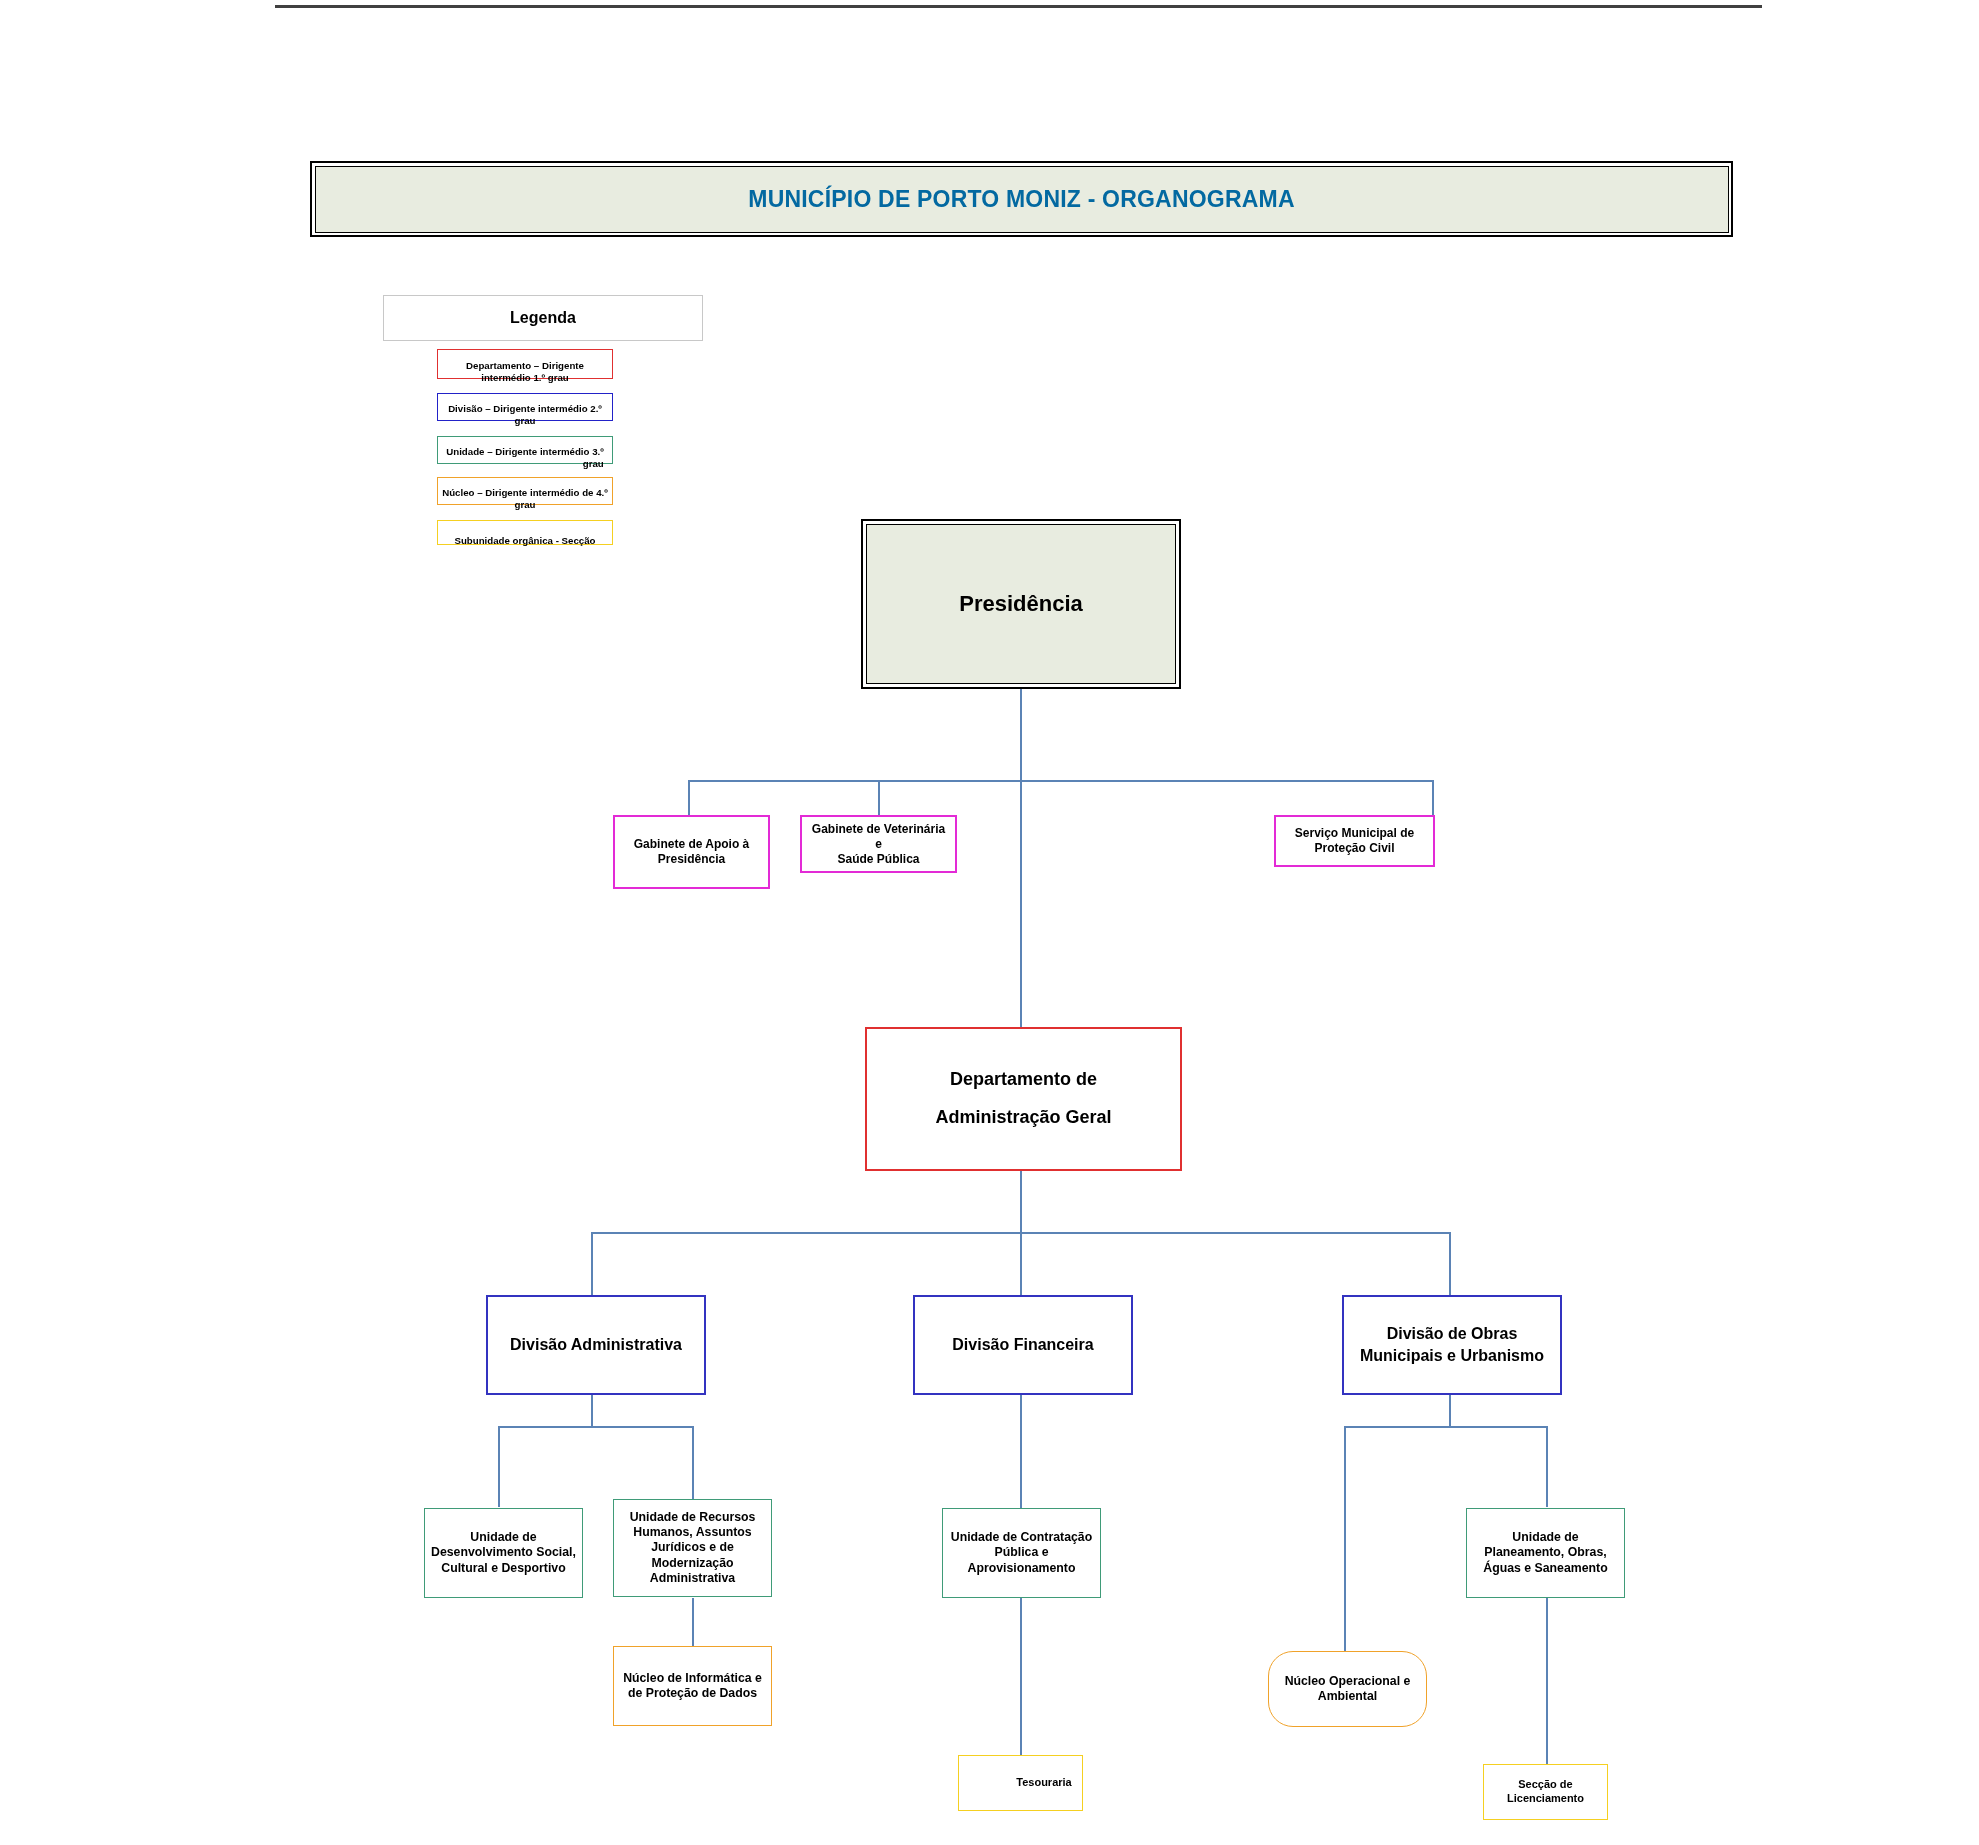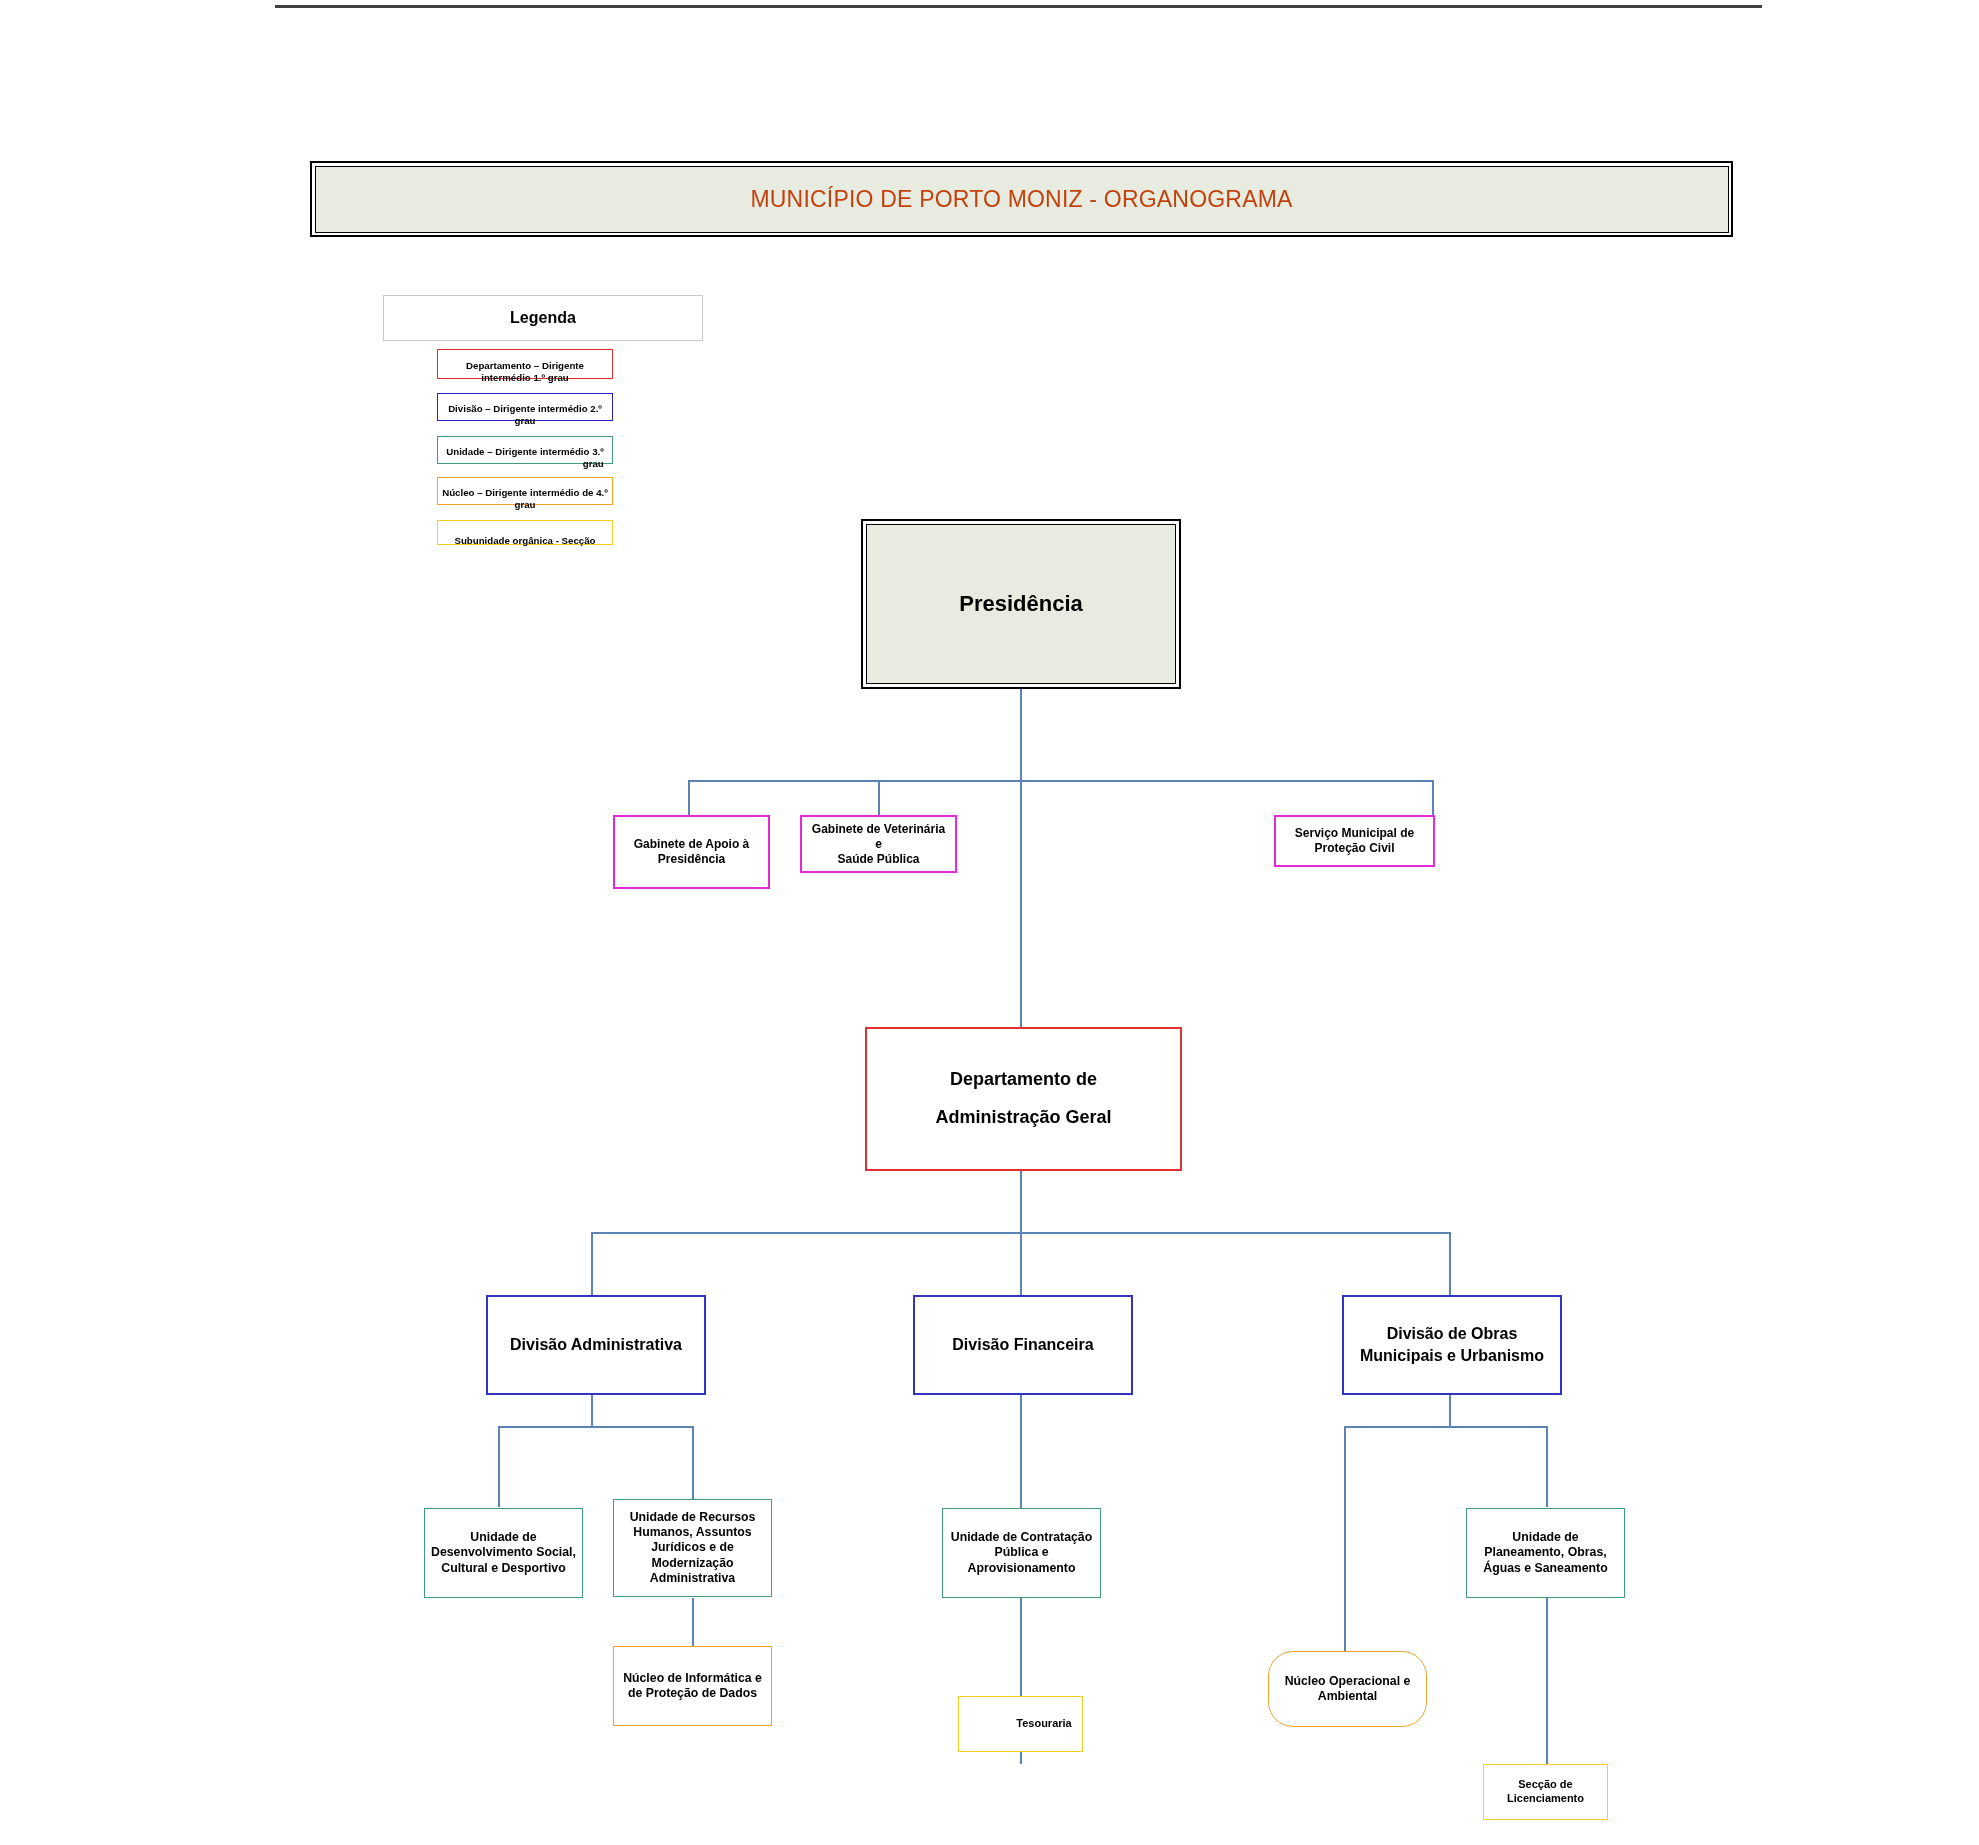--- a/index.html
+++ b/index.html
@@ -66,23 +66,23 @@
     height: 100%;
     box-sizing: border-box;
     border: 1.7px solid #000000;
     background: #e8ece0;
     display: flex;
     align-items: center;
     justify-content: center;
   }
   .title-banner .lbl {
     font-size: 23px;
-    font-weight: normal;
+    font-weight: bold;
     letter-spacing: 0.2px;
-    color: #c2410c;
+    color: #0369a1;
   }
 
   
   .legend-head {
     position: absolute;
     left: 383px;
     top: 295px;
     width: 320px;
     height: 46px;
     box-sizing: border-box;
@@ -327,21 +327,21 @@
 
   <div class="node nucleo" style="left:613px; top:1646px; width:159px; height:80px;">
     <span class="lbl">Núcleo de Informática e
 de Proteção de Dados</span>
   </div>
   <div class="node nucleo" style="left:1268px; top:1651px; width:159px; height:76px;border-radius:25px;">
     <span class="lbl">Núcleo Operacional e
 Ambiental</span>
   </div>
 
-  <div class="node seccao" style="left:958px; top:1696px; width:125px; height:56px;padding-left:47px;">
+  <div class="node seccao" style="left:958px; top:1755px; width:125px; height:56px;padding-left:47px;">
     <span class="lbl">Tesouraria</span>
   </div>
   <div class="node seccao" style="left:1483px; top:1764px; width:125px; height:56px;">
     <span class="lbl">Secção de
 Licenciamento</span>
   </div>
 
 </div>
 
 

